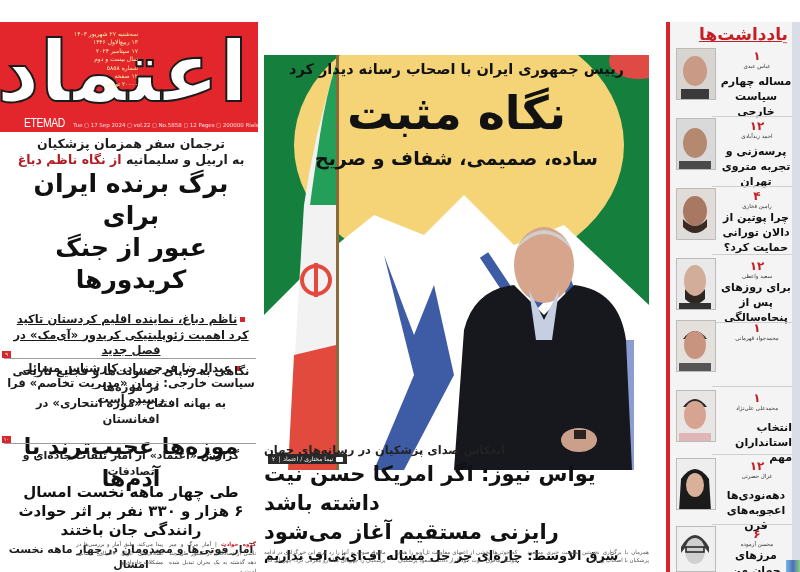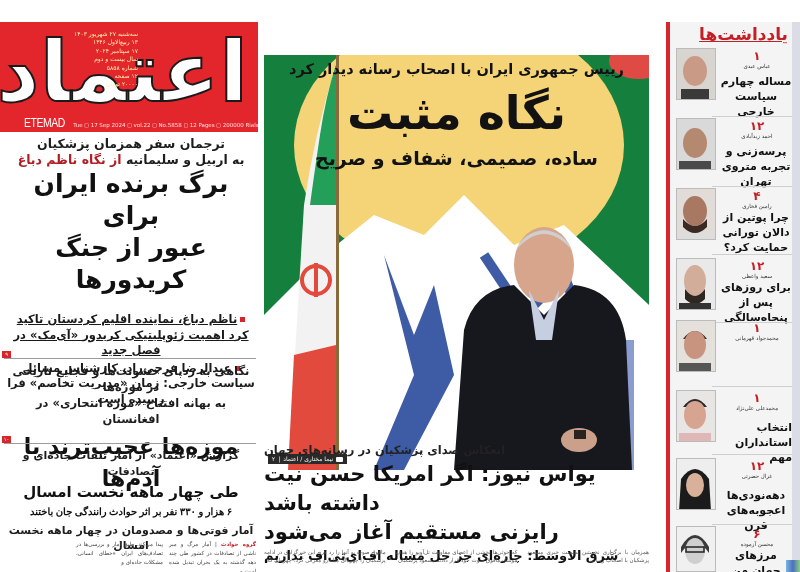--- a/index.html
+++ b/index.html
@@ -109,21 +109,21 @@
     <div class="kicker" style="font-size:11.5px;">نگاهی به ردپای خشونت‌ها و فجایع تاریخی در موزه‌ها</div>
     <div class="kicker" style="font-size:11.5px;">به بهانه افتتاح «موزه انتحاری» در افغانستان</div>
     <div class="headline" style="font-size:22px; margin-top:4px;">موزه‌ها عجیب‌ترند یا آدم‌ها</div>
   </div>
   <div class="page-tag" style="top:436px;">۱۰</div>
   <div class="hr" style="top:443px;"></div>
 
   <div class="story" style="top:448px;">
     <div class="kicker" style="font-size:11px;">گزارش «اعتماد» از آمار تلفات جاده‌ای و تصادفات</div>
     <div class="headline" style="font-size:15px; line-height:20px; margin-top:2px;">طی چهار ماهه نخست امسال</div>
-    <div class="headline" style="font-size:10px; line-height:19px;font-family:Liberation Serif, serif;">۶ هزار و ۳۳۰ نفر بر اثر حوادث رانندگی جان باختند</div>
+    <div class="headline" style="font-size:15px; line-height:19px;">۶ هزار و ۳۳۰ نفر بر اثر حوادث رانندگی جان باختند</div>
     <div class="kicker" style="font-size:11px; line-height:15px; margin-top:2px;">آمار فوتی‌ها و مصدومان در چهار ماهه نخست امسال</div>
 
   </div>
   <div id="col-text">
     <div class="txt">
       <span class="label">گروه حوادث</span> |
       <span>آمار مرگ و میر ناشی از تصادفات در کشور طی چند دهه گذشته به یک بحران تبدیل شده است و</span>
     </div>
     <div class="txt" style="margin-left:70px;">پیدا می‌کند. طبق آمار و بررسی‌ها در تصادف‌های ایران «خطای انسانی، مشکلات جاده‌ای و</div>
   </div>

